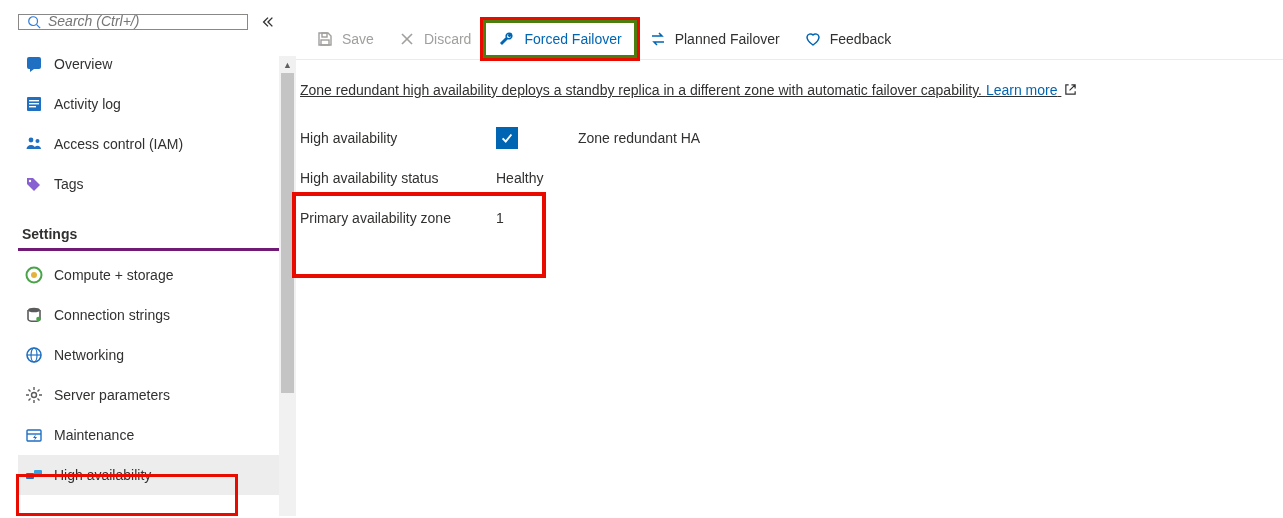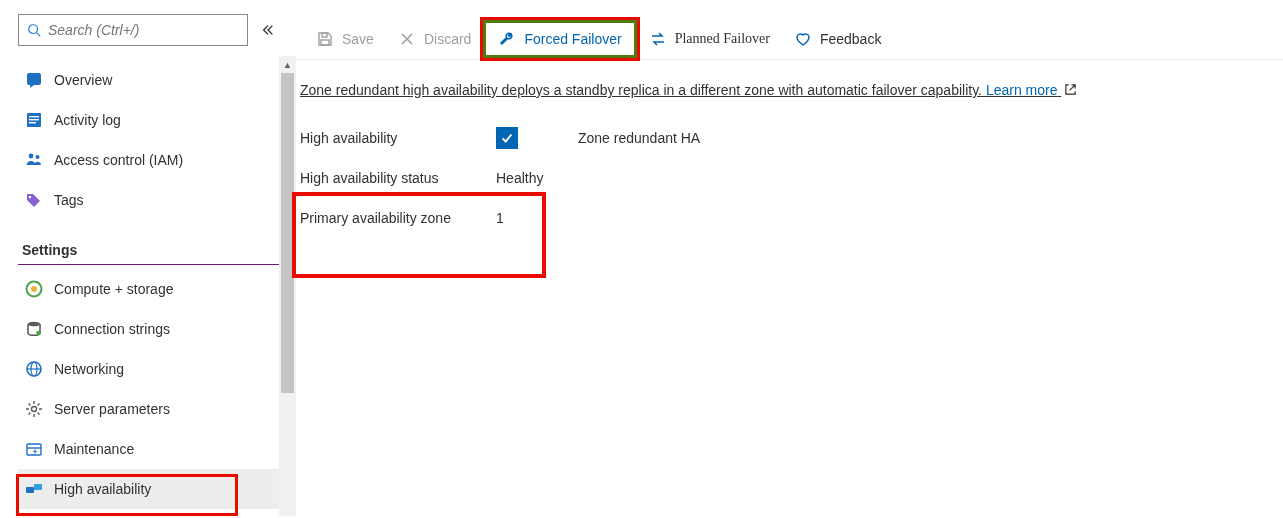--- a/index.html
+++ b/index.html
@@ -3,27 +3,27 @@
   <meta charset="utf-8">
   <style>
     * { box-sizing: border-box; margin: 0; padding: 0; }
     body { font-family: "Segoe UI", Arial, sans-serif; font-size: 14px; color: #323130; background: #ffffff; width: 1283px; height: 518px; overflow: hidden; }
 
     .layout { display: flex; width: 100%; height: 100%; }
 
     
     .sidebar { width: 296px; padding: 14px 8px 0 18px; position: relative; }
     .search-row { display: flex; align-items: center; }
-    .search-box { flex: 1; height: 32px; border: 1px solid #8a8886; display: flex; align-items: center; padding: 0 8px; font-style: italic; color: #767676; background: #fff; }
+    .search-box { flex: 1; height: 16px; border: 1px solid #8a8886; display: flex; align-items: flex-end; padding: 0 8px; font-style: italic; color: #767676; background: #fff; }
     .search-box .s-icon { width: 14px; height: 14px; margin-right: 7px; color: #2f7bd8; flex-shrink: 0; }
     .search-box span { font-size: 14px; }
     .collapse-btn { width: 40px; display: flex; justify-content: center; align-items: center; color: #323130; font-size: 15px; }
 
     .nav-group { margin-top: 14px; }
-    .nav-heading { font-weight: 600; color: #323130; padding: 8px 4px 6px 4px; border-bottom: 1px solid #701a75; margin-bottom: 4px; }
+    .nav-heading { font-weight: 600; color: #323130; padding: 8px 4px 6px 4px; border-bottom: 3px solid #701a75; margin-bottom: 4px; }
     .nav-item { display: flex; align-items: center; height: 40px; padding: 0 6px; cursor: pointer; color: #323130; }
     .nav-item .ic { width: 20px; height: 20px; margin-right: 10px; flex: 0 0 20px; display: flex; align-items: center; justify-content: center; }
     .nav-item.selected { background: #ededed; }
 
     .hl-red { outline: 3px solid #ea0b00; outline-offset: 0; }
     .hl-sidebar { position: absolute; left: 16px; width: 222px; height: 42px; border: 3px solid #ea0b00; pointer-events: none; }
 
     
     .sb-track { position: absolute; top: 56px; right: -0px; width: 17px; height: 460px; background: #f1f1f1; }
     .sb-up { width:17px; height:17px; display:flex; align-items:center; justify-content:center; color:#606060; font-size:9px; }
@@ -212,21 +212,21 @@
         <span>Discard</span>
       </div>
       <div class="tb-btn hl-red" style="color:#0065b3;">
         <span class="ic">
             <svg width="18" height="18" viewBox="0 0 18 18" fill="none" stroke="currentColor" stroke-width="1.5">
               <path d="M13.5 4.5a3 3 0 0 1-4 4L4 14l-1-1 5.5-5.5a3 3 0 0 1 4-4l-2 2 1 1z"></path>
             </svg>
           </span>
         <span>Forced Failover</span>
       </div>
-      <div class="tb-btn" style="color:#0065b3;font-family:Liberation Serif, serif;">
+      <div class="tb-btn" style="color:#0065b3;">
         <span class="ic">
             <svg width="18" height="18" viewBox="0 0 18 18" fill="none" stroke="currentColor" stroke-width="1.5">
               <path d="M3 6h10l-3-3M15 12H5l3 3"></path>
             </svg>
           </span>
         <span style="color:#323130">Planned Failover</span>
       </div>
       <div class="tb-btn" style="color:#0065b3;text-align:center;">
         <span class="ic">
             <svg width="18" height="18" viewBox="0 0 18 18" fill="none" stroke="currentColor" stroke-width="1.5">

